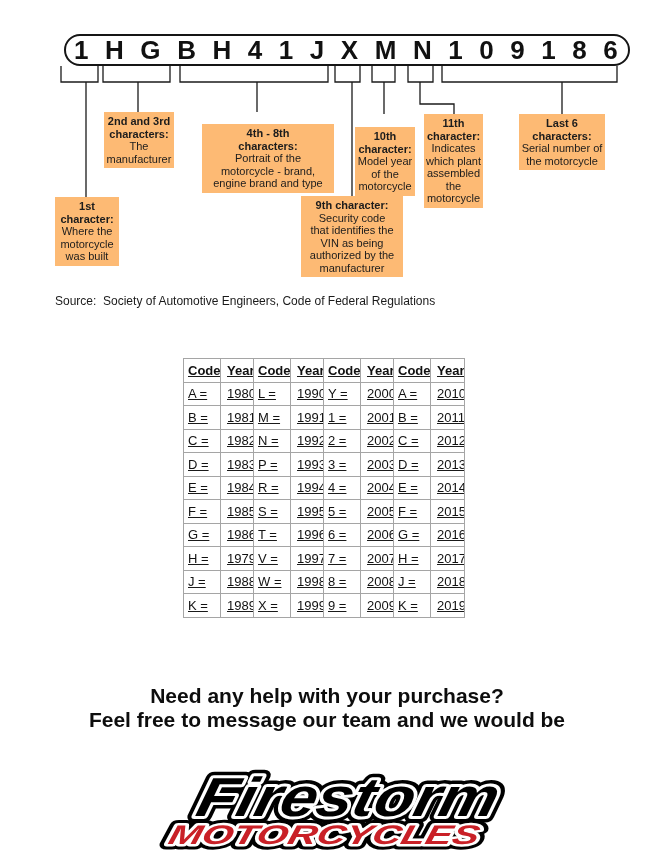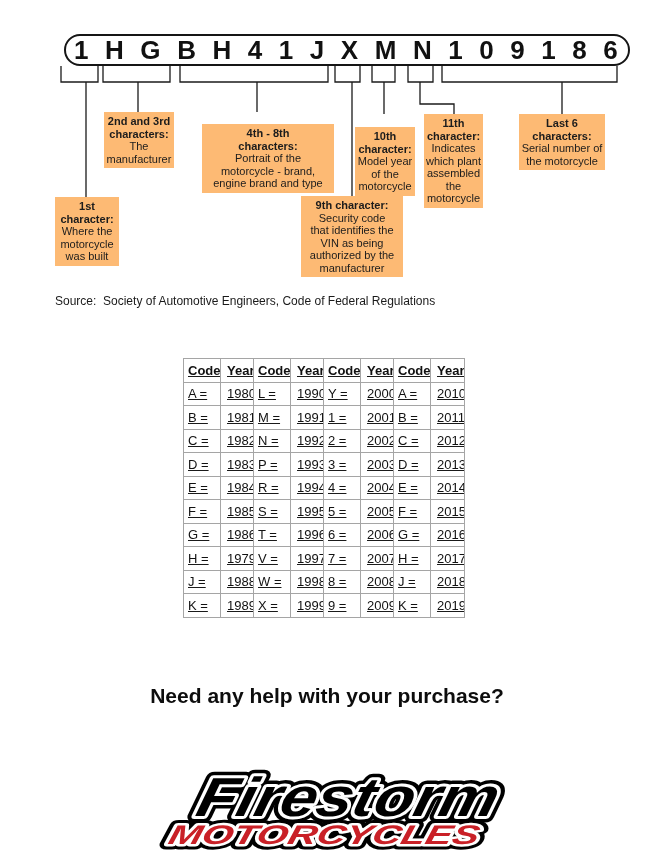--- a/index.html
+++ b/index.html
@@ -297,20 +297,21 @@
             <td class="year">2009</td>
             <td class="code">K =</td>
             <td class="year">2019</td>
           </tr>
         </tbody>
     </table>
   </div>
 
   <div class="help">
       <div>Need any help with your purchase?</div>
+      <div>Feel free to message our team and we would be</div>
     </div>
 
   <svg id="logo-svg" width="372" height="95" viewBox="0 0 372 95">
     <g transform="skewX(-14)" font-family="'Liberation Sans', sans-serif" font-style="italic" font-weight="bold" stroke-linejoin="round">
       <g>
         <text x="62" y="56" font-size="55" textLength="300" lengthAdjust="spacingAndGlyphs" stroke="#000000" stroke-width="13" fill="#000000">Firestorm</text>
         <text x="62" y="56" font-size="55" textLength="300" lengthAdjust="spacingAndGlyphs" stroke="#ffffff" stroke-width="6" fill="#ffffff">Firestorm</text>
         <text x="62" y="56" font-size="55" textLength="300" lengthAdjust="spacingAndGlyphs" fill="#000000">Firestorm</text>
       </g>
       <g>

